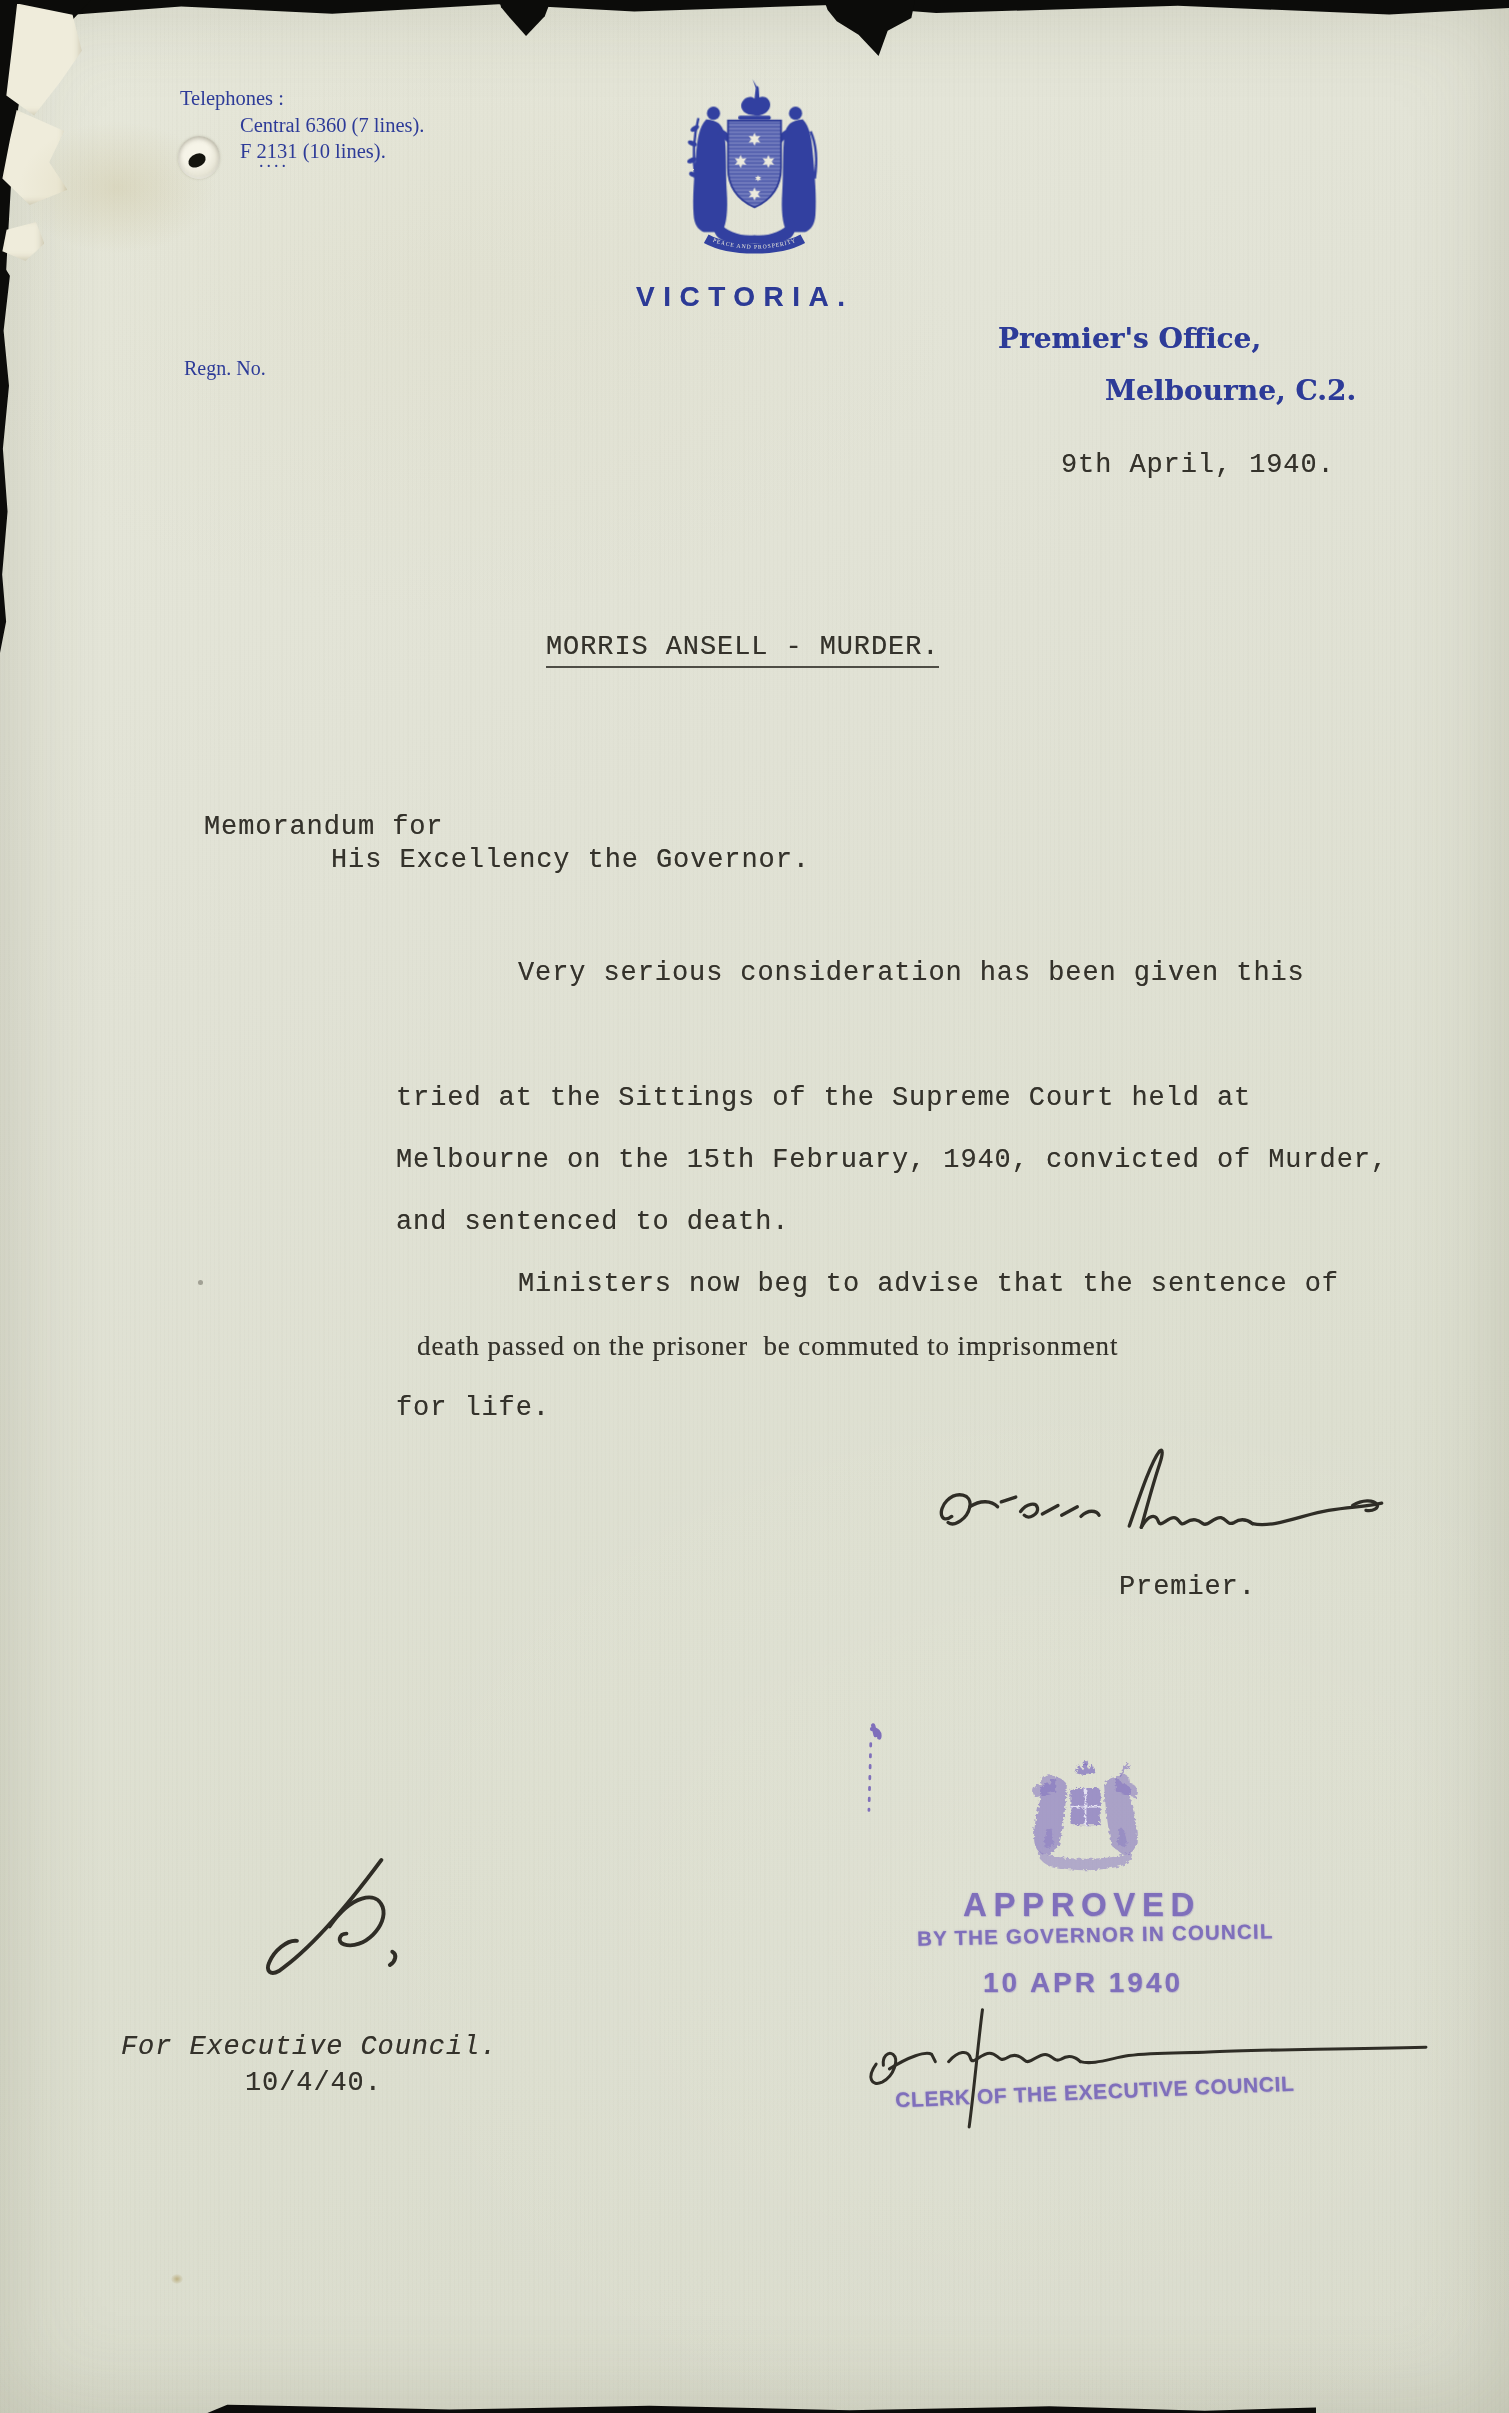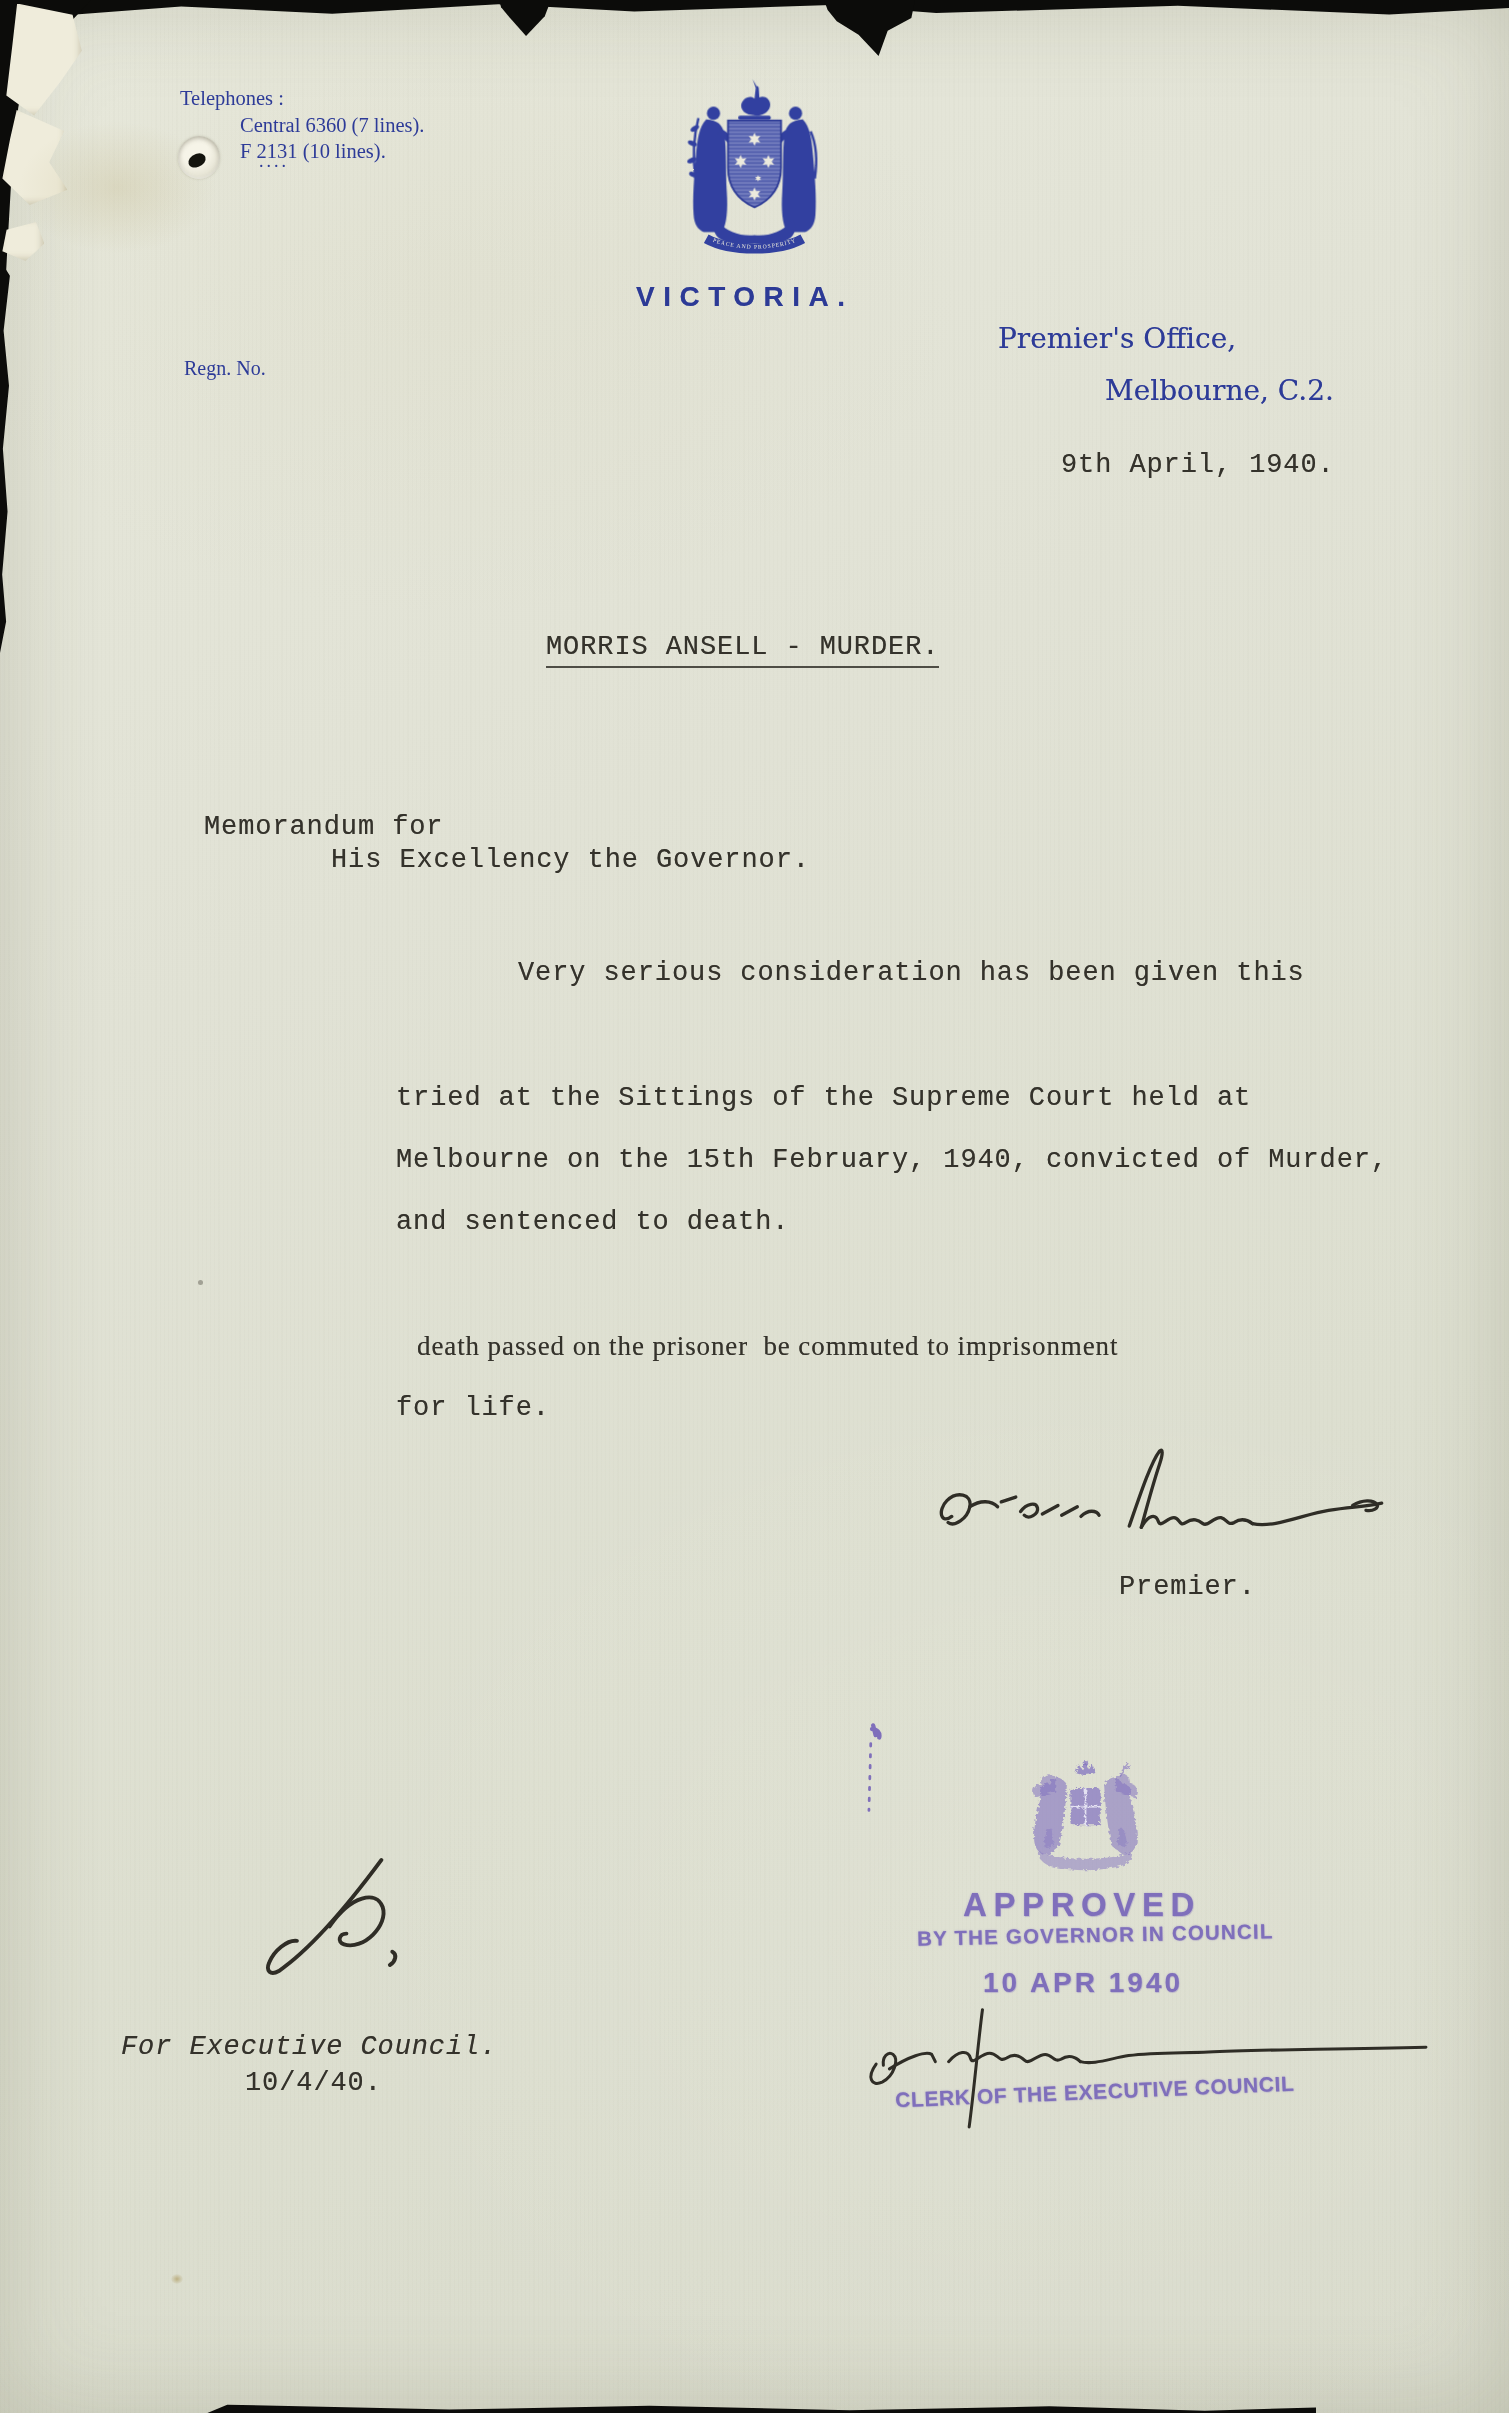--- a/index.html
+++ b/index.html
@@ -39,21 +39,21 @@
   .stain{position:absolute;border-radius:50%;pointer-events:none;}
   
   .hole{position:absolute;left:178px;top:136px;width:42px;height:43px;border-radius:50%;
         background:radial-gradient(circle at 42% 38%, #f6f4e8 0 35%, #e8e6d7 62%, #cfcdba 100%);
         box-shadow:inset 0 1.8px 4.8px rgba(60,55,35,.35), inset 0 -1.2px 3px rgba(255,255,252,.7), 0 0 2.4px rgba(120,115,90,.3);}
   .hole .blob{position:absolute;left:9.7px;top:18px;width:18px;height:13.3px;background:#14140e;
         border-radius:58% 42% 55% 45%;transform:rotate(-18deg);}
   
   .blue{color:#2d3b98;}
   .serif{font-family:"Liberation Serif",serif;}
-  .blackletter{font-family:"DejaVu Serif",serif;font-weight:400;color:#2d3b98;
+  .blackletter{font-family:"DejaVu Serif",serif;font-weight:700;color:#2d3b98;
                text-shadow:0 0 0.6px rgba(45,59,152,.55);}
   .mono{font-family:"Liberation Mono",monospace;color:#34322b;letter-spacing:0.9px;
         white-space:pre;text-shadow:0 0 0.6px rgba(52,50,43,.55);}
   .abs{position:absolute;line-height:1;}
   .victoria{font-family:"Liberation Sans",sans-serif;font-weight:700;font-size:28px;
             letter-spacing:8.5px;color:#2c3a96;text-shadow:0 0 0.6px rgba(44,58,150,.5);text-align:right;}
   .subject{border-bottom:2.4px solid rgba(52,50,43,.85);padding-bottom:4.8px;}
   .stamp-text{font-family:"Liberation Sans",sans-serif;font-weight:700;color:#7f6fbb;
               text-shadow:0 0 1.8px rgba(131,115,192,.55), 0.6px 0.6px 0 rgba(131,115,192,.25);}
   .dot-mark{position:absolute;border-radius:50%;background:rgba(60,58,48,.38);}
@@ -155,20 +155,21 @@
   <div class="abs mono" style="left:204px;top:814px;font-size:27px;">Memorandum for</div>
   <div class="abs mono" style="left:331px;top:847px;font-size:27px;">His Excellency the Governor.</div>
 
   <div class="abs mono" style="left:518px;top:960px;font-size:27px;text-align:right;">Very serious consideration has been given this</div>
   <div class="abs mono" style="left:396px;top:1085px;font-size:27px;">tried at the Sittings of the Supreme Court held at</div>
   <div class="abs mono" style="left:396px;top:1147px;font-size:27px;">Melbourne on the 15th February, 1940, convicted of Murder,</div>
   <div class="abs mono" style="left:396px;top:1209px;font-size:27px;">and sentenced to death.</div>
 
   <div class="dot-mark" style="left:198px;top:1280px;width:5.4px;height:5.4px;"></div>
 
+  <div class="abs mono" style="left:518px;top:1271px;font-size:27px;">Ministers now beg to advise that the sentence of</div>
   <div class="abs mono" style="left:417px;top:1333px;font-size:27px;font-family:Liberation Serif, serif;">death passed on the prisoner  be commuted to imprisonment</div>
   <div class="abs mono" style="left:396px;top:1395px;font-size:27px;">for life.</div>
 
   <div class="abs" style="left:930px;top:1445px;">
     <svg width="471" height="112" viewBox="0 0 780 185">
       <g stroke="#2f2d26" stroke-width="5.5" fill="none" stroke-linecap="round" stroke-linejoin="round">
         <path d="M36,118 C18,132 12,108 28,92 C44,76 70,80 66,102 C62,122 40,136 30,128"></path>
         <path d="M66,102 C84,90 102,92 112,102 M118,94 L142,86"></path>
         <path d="M150,110 C160,96 176,94 178,104 C180,114 164,124 156,116"></path>
         <path d="M186,114 L212,100 M218,116 L244,102 M250,118 C262,106 276,108 280,116"></path>

